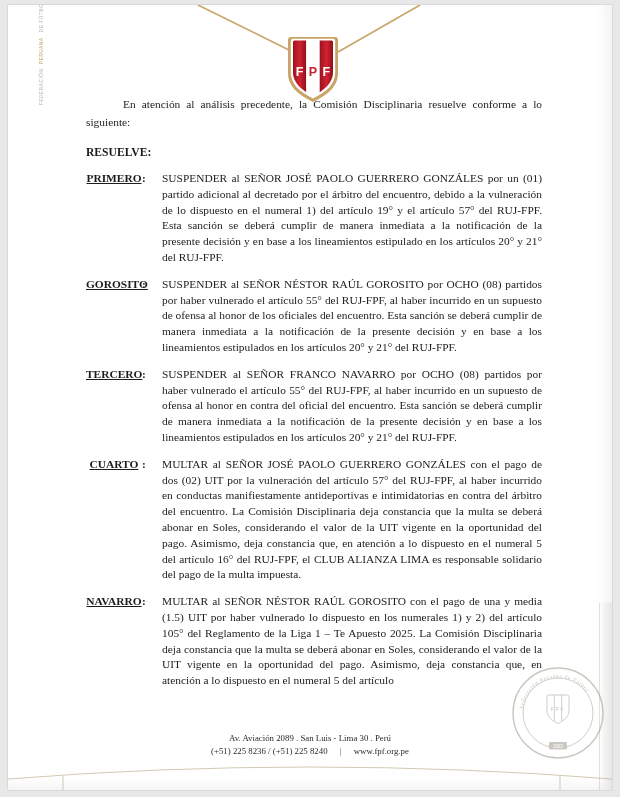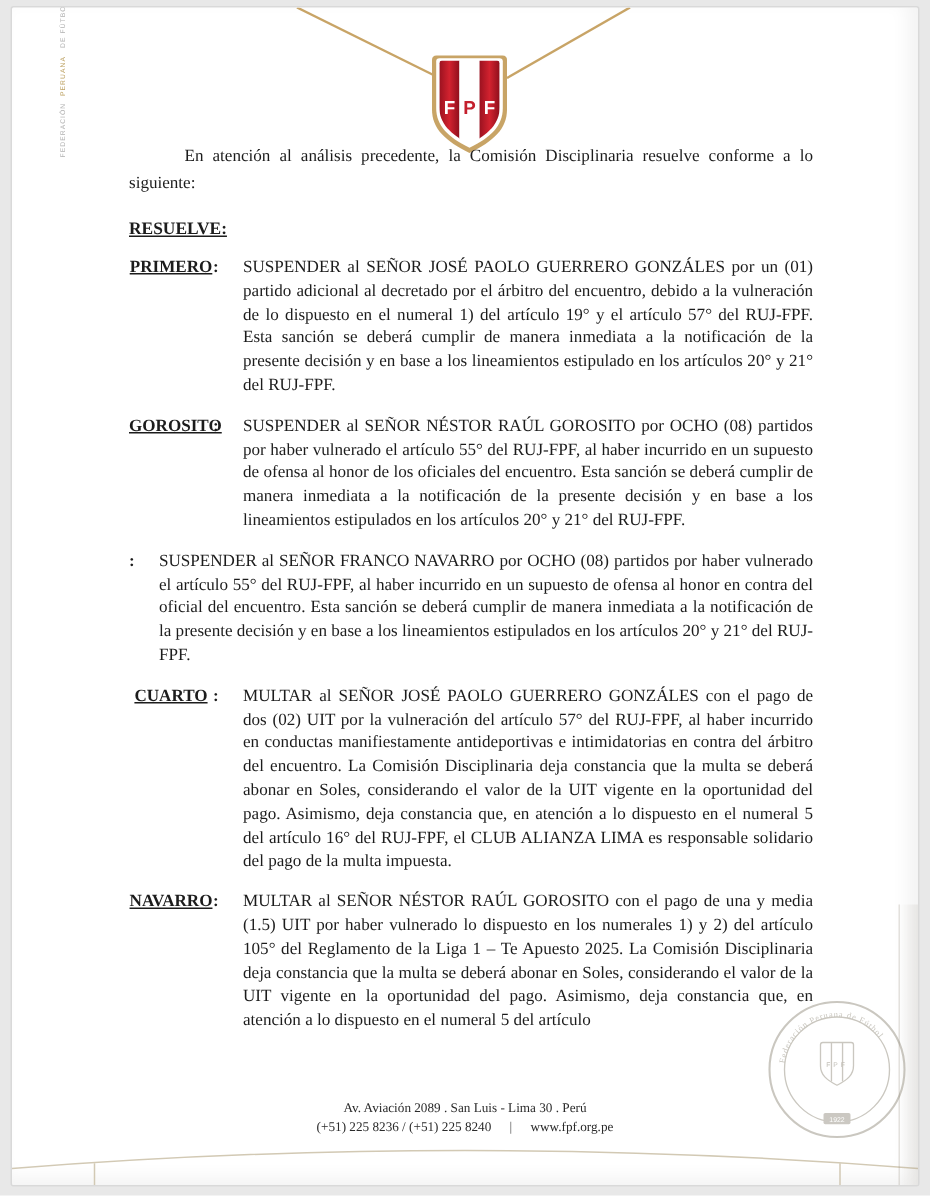--- a/index.html
+++ b/index.html
@@ -25,21 +25,21 @@
   .sidebar-text .gold{color:#bea365;}
   .sidebar-text span{margin:1.5px 0;}
   .header-svg{position:absolute;left:0;top:0;z-index:2;}
   .content{
     position:absolute;left:78px;top:90px;width:456px;
     color:#1c1c1c;font-size:11.4px;z-index:3;
   }
   .intro{margin:0;text-align:justify;text-indent:37px;line-height:18px;}
   .resuelve{
     display:inline-block;margin:15px 0 12px 0;
-    font-weight:bold;text-decoration:underline;font-size:11.6px;
+    font-weight:bold;font-size:11.6px;
   }
   .res-item{display:flex;margin-bottom:11px;}
   .res-label{
     flex:none;width:56px;font-weight:bold;text-decoration:underline;
     line-height:15.8px;
     text-align:center;
   }
   .res-colon{flex:none;width:20px;font-weight:bold;line-height:15.8px;}
   .res-body{flex:1;margin:0;text-align:justify;line-height:15.8px;}
   .res-body .b{font-weight:normal;margin-top:21px;}
@@ -127,20 +127,21 @@
       <p class="res-body"><span class="b">SUSPENDER</span><span> al </span><span class="b">SEÑOR JOSÉ PAOLO GUERRERO GONZÁLES</span><span> por </span><span class="b">un (01)</span><span> partido adicional al decretado por el árbitro del encuentro, debido a la vulneración de lo dispuesto en el numeral 1) del artículo 19° y el artículo 57° del RUJ-FPF. Esta sanción se deberá cumplir de manera inmediata a la notificación de la presente decisión y en base a los lineamientos estipulado en los artículos 20° y 21° del RUJ-FPF.</span></p>
     </div>
 
     <div class="res-item">
       <span class="res-label">GOROSITO</span>
       <span class="res-colon">:</span>
       <p class="res-body"><span class="b">SUSPENDER</span><span> al </span><span class="b">SEÑOR NÉSTOR RAÚL GOROSITO</span><span> por </span><span class="b">OCHO (08)</span><span> partidos por haber vulnerado el artículo 55° del RUJ-FPF, al haber incurrido en un supuesto de ofensa al honor de los oficiales del encuentro. Esta sanción se deberá cumplir de manera inmediata a la notificación de la presente decisión y en base a los lineamientos estipulados en los artículos 20° y 21° del RUJ-FPF.</span></p>
     </div>
 
     <div class="res-item">
+      <span class="res-label">TERCERO</span>
       <span class="res-colon">:</span>
       <p class="res-body"><span class="b">SUSPENDER</span><span> al </span><span class="b">SEÑOR FRANCO NAVARRO</span><span> por </span><span class="b">OCHO (08)</span><span> partidos por haber vulnerado el artículo 55° del RUJ-FPF, al haber incurrido en un supuesto de ofensa al honor en contra del oficial del encuentro. Esta sanción se deberá cumplir de manera inmediata a la notificación de la presente decisión y en base a los lineamientos estipulados en los artículos 20° y 21° del RUJ-FPF.</span></p>
     </div>
 
     <div class="res-item">
       <span class="res-label">CUARTO</span>
       <span class="res-colon">:</span>
       <p class="res-body"><span class="b">MULTAR</span><span> al </span><span class="b">SEÑOR JOSÉ PAOLO GUERRERO GONZÁLES</span><span> con el pago de dos </span><span class="b">(02)</span><span> UIT por la vulneración del artículo 57° del RUJ-FPF, al haber incurrido en conductas manifiestamente antideportivas e intimidatorias en contra del árbitro del encuentro. La Comisión Disciplinaria deja constancia que la multa se deberá abonar en Soles, considerando el valor de la UIT vigente en la oportunidad del pago. Asimismo, deja constancia que, en atención a lo dispuesto en el numeral 5 del artículo 16° del RUJ-FPF, el </span><span class="b">CLUB ALIANZA LIMA</span><span> es responsable solidario del pago de la multa impuesta.</span></p>
     </div>
 

